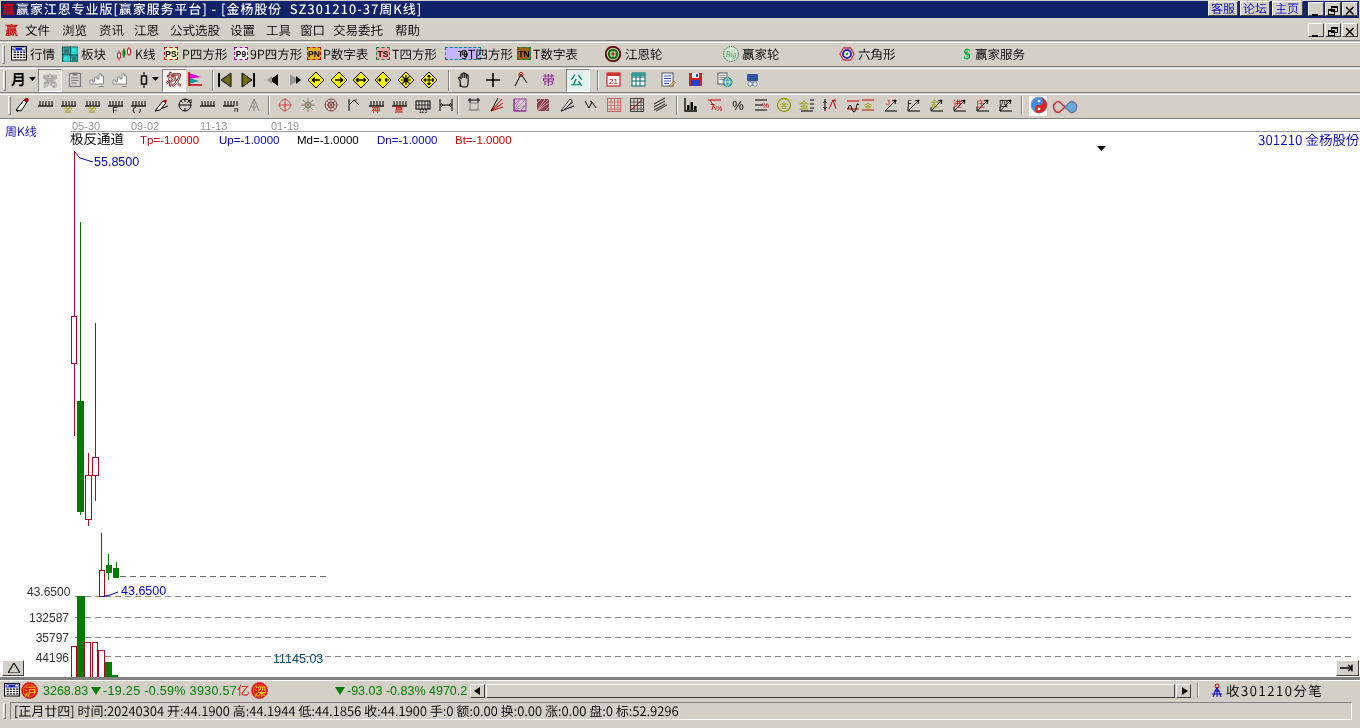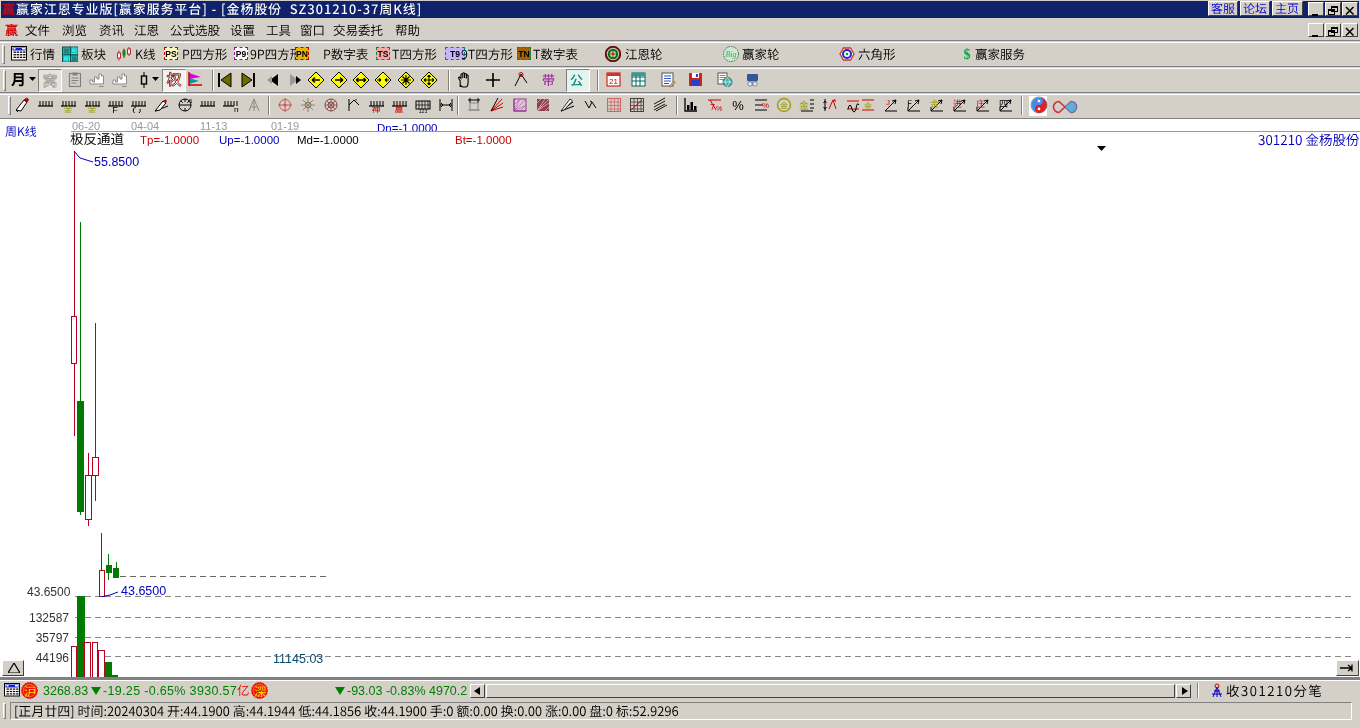--- a/index.html
+++ b/index.html
@@ -143,29 +143,29 @@
     <path transform="translate(0,13)" fill="#000" d="M1.3 0.0H2.3V-3.0L4.0 -4.9L6.8 0.0H7.9L4.6 -5.7L7.5 -9.2H6.3L2.3 -4.4H2.3V-9.2H1.3Z M8.7 -0.6 8.9 0.2C10.0 -0.2 11.5 -0.6 12.9 -1.0L12.8 -1.7C11.3 -1.3 9.7 -0.9 8.7 -0.6ZM16.8 -9.8C17.4 -9.5 18.2 -9.0 18.6 -8.6L19.1 -9.2C18.7 -9.5 17.9 -10.0 17.3 -10.2ZM8.9 -5.3C9.1 -5.4 9.4 -5.5 10.9 -5.7C10.4 -4.8 9.9 -4.2 9.6 -3.9C9.2 -3.5 9.0 -3.1 8.7 -3.1C8.8 -2.9 8.9 -2.5 9.0 -2.3C9.2 -2.5 9.6 -2.6 12.8 -3.2C12.7 -3.4 12.7 -3.7 12.8 -3.9L10.2 -3.4C11.2 -4.6 12.1 -6.0 12.9 -7.4L12.2 -7.8C12.0 -7.4 11.7 -6.9 11.4 -6.4L9.8 -6.3C10.5 -7.3 11.2 -8.7 11.8 -10.1L11.0 -10.4C10.5 -8.9 9.6 -7.3 9.3 -6.9C9.0 -6.5 8.8 -6.2 8.6 -6.1C8.7 -5.9 8.8 -5.5 8.9 -5.3ZM19.1 -4.4C18.6 -3.5 17.9 -2.8 17.0 -2.1C16.8 -2.8 16.6 -3.7 16.5 -4.6L19.8 -5.2L19.6 -6.0L16.4 -5.4C16.3 -5.9 16.3 -6.5 16.2 -7.1L19.4 -7.6L19.3 -8.3L16.2 -7.9C16.2 -8.7 16.1 -9.6 16.1 -10.5H15.3C15.3 -9.6 15.4 -8.6 15.4 -7.8L13.4 -7.5L13.5 -6.7L15.4 -7.0C15.5 -6.4 15.5 -5.8 15.6 -5.2L13.2 -4.8L13.3 -4.0L15.7 -4.5C15.9 -3.4 16.1 -2.4 16.4 -1.6C15.3 -0.9 14.1 -0.4 12.8 0.1C13.0 0.2 13.2 0.5 13.3 0.8C14.5 0.3 15.6 -0.2 16.6 -0.9C17.1 0.3 17.8 0.9 18.7 0.9C19.6 0.9 19.8 0.5 20.0 -0.9C19.8 -0.9 19.5 -1.1 19.4 -1.3C19.3 -0.2 19.2 0.1 18.8 0.1C18.2 0.1 17.7 -0.4 17.3 -1.4C18.3 -2.1 19.2 -3.0 19.8 -4.0Z"></path>
   </svg>
 <div class="abs" style="left:164px;top:47px;width:14px;height:13px;background:#fef9c3;border:1px dashed #cc0000;color:#000;font:bold 8.5px 'Liberation Sans';text-align:center;line-height:12px">PS</div>
 <svg style="position:absolute;left:182px;top:46px;overflow:visible" width="2" height="2">
     <path transform="translate(0,13)" fill="#000" d="M1.3 0.0H2.3V-3.7H3.9C5.9 -3.7 7.2 -4.6 7.2 -6.5C7.2 -8.5 5.9 -9.2 3.8 -9.2H1.3ZM2.3 -4.5V-8.3H3.7C5.3 -8.3 6.2 -7.9 6.2 -6.5C6.2 -5.1 5.4 -4.5 3.7 -4.5Z M9.0 -9.3V0.6H9.8V-0.3H18.4V0.5H19.2V-9.3ZM9.8 -1.1V-8.5H12.3C12.2 -6.1 11.8 -4.3 10.1 -3.3C10.2 -3.2 10.5 -2.9 10.6 -2.7C12.6 -3.8 13.0 -5.8 13.1 -8.5H14.9V-4.8C14.9 -4.1 14.9 -3.9 15.2 -3.7C15.4 -3.6 15.7 -3.5 16.0 -3.5C16.1 -3.5 16.7 -3.5 16.8 -3.5C17.1 -3.5 17.4 -3.6 17.6 -3.6C17.8 -3.7 17.9 -3.9 18.0 -4.1C18.1 -4.3 18.1 -4.9 18.1 -5.4C17.9 -5.5 17.7 -5.6 17.5 -5.8C17.5 -5.2 17.5 -4.8 17.4 -4.6C17.4 -4.4 17.3 -4.3 17.2 -4.3C17.1 -4.2 16.9 -4.2 16.8 -4.2C16.6 -4.2 16.3 -4.2 16.1 -4.2C16.0 -4.2 15.9 -4.2 15.8 -4.3C15.7 -4.3 15.7 -4.5 15.7 -4.7V-8.5H18.4V-1.1Z M26.1 -10.5V-8.3H21.0V-7.5H24.9C24.8 -4.6 24.4 -1.2 20.9 0.4C21.1 0.5 21.4 0.8 21.5 1.0C24.1 -0.2 25.1 -2.3 25.5 -4.5H29.8C29.5 -1.5 29.3 -0.3 28.9 0.1C28.8 0.2 28.6 0.2 28.3 0.2C28.0 0.2 27.1 0.2 26.2 0.1C26.4 0.3 26.5 0.7 26.5 0.9C27.4 1.0 28.2 1.0 28.6 1.0C29.1 0.9 29.4 0.9 29.6 0.6C30.1 0.1 30.4 -1.3 30.6 -4.9C30.6 -5.1 30.7 -5.4 30.7 -5.4H25.6C25.7 -6.1 25.8 -6.8 25.8 -7.5H32.2V-8.3H27.0V-10.5Z M43.5 -10.3C42.7 -9.3 41.2 -8.2 40.0 -7.6C40.2 -7.4 40.5 -7.2 40.6 -7.0C41.9 -7.7 43.3 -8.8 44.2 -10.0ZM43.8 -6.8C43.0 -5.7 41.5 -4.6 40.2 -3.9C40.4 -3.8 40.6 -3.5 40.8 -3.4C42.1 -4.1 43.6 -5.3 44.6 -6.5ZM44.1 -3.4C43.2 -1.9 41.4 -0.5 39.5 0.3C39.7 0.5 40.0 0.8 40.1 1.0C42.0 0.1 43.9 -1.4 44.9 -3.1ZM38.0 -8.9V-5.6H35.8V-8.9ZM33.4 -5.6V-4.8H35.0C35.0 -2.9 34.7 -1.0 33.3 0.5C33.5 0.6 33.8 0.9 34.0 1.1C35.5 -0.6 35.8 -2.7 35.8 -4.8H38.0V1.0H38.8V-4.8H40.2V-5.6H38.8V-8.9H40.0V-9.7H33.6V-8.9H35.0V-5.6Z"></path>
   </svg>
 <div class="abs" style="left:234px;top:47px;width:14px;height:13px;background:#fff;border:1px dashed #aa00aa;color:#000;font:bold 8.5px 'Liberation Sans';text-align:center;line-height:12px">P9</div>
 <svg style="position:absolute;left:250px;top:46px;overflow:visible" width="2" height="2">
     <path transform="translate(0,13)" fill="#000" d="M2.9 0.2C4.6 0.2 6.2 -1.2 6.2 -5.0C6.2 -7.9 4.9 -9.3 3.1 -9.3C1.7 -9.3 0.6 -8.1 0.6 -6.4C0.6 -4.5 1.5 -3.5 3.1 -3.5C3.9 -3.5 4.6 -3.9 5.2 -4.6C5.1 -1.7 4.1 -0.7 2.9 -0.7C2.3 -0.7 1.7 -1.0 1.3 -1.4L0.7 -0.8C1.2 -0.2 1.9 0.2 2.9 0.2ZM5.2 -5.5C4.6 -4.6 3.9 -4.2 3.2 -4.2C2.1 -4.2 1.5 -5.1 1.5 -6.4C1.5 -7.6 2.2 -8.5 3.1 -8.5C4.4 -8.5 5.1 -7.4 5.2 -5.5Z M8.1 0.0H9.2V-3.7H10.7C12.8 -3.7 14.1 -4.6 14.1 -6.5C14.1 -8.5 12.7 -9.2 10.7 -9.2H8.1ZM9.2 -4.5V-8.3H10.5C12.2 -8.3 13.0 -7.9 13.0 -6.5C13.0 -5.1 12.2 -4.5 10.6 -4.5Z M15.8 -9.3V0.6H16.7V-0.3H25.2V0.5H26.1V-9.3ZM16.7 -1.1V-8.5H19.1C19.0 -6.1 18.7 -4.3 16.9 -3.3C17.1 -3.2 17.3 -2.9 17.4 -2.7C19.4 -3.8 19.8 -5.8 20.0 -8.5H21.7V-4.8C21.7 -4.1 21.8 -3.9 22.0 -3.7C22.2 -3.6 22.6 -3.5 22.8 -3.5C23.0 -3.5 23.5 -3.5 23.7 -3.5C23.9 -3.5 24.3 -3.6 24.5 -3.6C24.6 -3.7 24.8 -3.9 24.9 -4.1C24.9 -4.3 25.0 -4.9 25.0 -5.4C24.8 -5.5 24.5 -5.6 24.4 -5.8C24.3 -5.2 24.3 -4.8 24.3 -4.6C24.2 -4.4 24.2 -4.3 24.1 -4.3C24.0 -4.2 23.8 -4.2 23.6 -4.2C23.5 -4.2 23.1 -4.2 23.0 -4.2C22.9 -4.2 22.7 -4.2 22.6 -4.3C22.6 -4.3 22.5 -4.5 22.5 -4.7V-8.5H25.2V-1.1Z M33.0 -10.5V-8.3H27.9V-7.5H31.8C31.6 -4.6 31.2 -1.2 27.8 0.4C28.0 0.5 28.2 0.8 28.4 1.0C30.9 -0.2 31.9 -2.3 32.4 -4.5H36.6C36.4 -1.5 36.1 -0.3 35.8 0.1C35.6 0.2 35.5 0.2 35.2 0.2C34.9 0.2 34.0 0.2 33.1 0.1C33.2 0.3 33.4 0.7 33.4 0.9C34.2 1.0 35.0 1.0 35.5 1.0C35.9 0.9 36.2 0.9 36.5 0.6C37.0 0.1 37.2 -1.3 37.5 -4.9C37.5 -5.1 37.5 -5.4 37.5 -5.4H32.5C32.6 -6.1 32.6 -6.8 32.7 -7.5H39.0V-8.3H33.8V-10.5Z M50.3 -10.3C49.5 -9.3 48.1 -8.2 46.9 -7.6C47.1 -7.4 47.4 -7.2 47.5 -7.0C48.8 -7.7 50.2 -8.8 51.1 -10.0ZM50.7 -6.8C49.8 -5.7 48.3 -4.6 47.0 -3.9C47.2 -3.8 47.5 -3.5 47.6 -3.4C49.0 -4.1 50.5 -5.3 51.5 -6.5ZM51.0 -3.4C50.0 -1.9 48.2 -0.5 46.4 0.3C46.6 0.5 46.8 0.8 47.0 1.0C48.9 0.1 50.7 -1.4 51.8 -3.1ZM44.8 -8.9V-5.6H42.7V-8.9ZM40.2 -5.6V-4.8H41.9C41.9 -2.9 41.5 -1.0 40.2 0.5C40.4 0.6 40.7 0.9 40.8 1.1C42.3 -0.6 42.6 -2.7 42.7 -4.8H44.8V1.0H45.6V-4.8H47.0V-5.6H45.6V-8.9H46.8V-9.7H40.4V-8.9H41.9V-5.6Z"></path>
   </svg>
-<div class="abs" style="left:295px;top:47px;width:14px;height:13px;background:#eab308;border:1px dashed #cc0000;color:#000;font:bold 8.5px 'Liberation Sans';text-align:center;line-height:12px">PN</div>
+<div class="abs" style="left:307px;top:47px;width:14px;height:13px;background:#eab308;border:1px dashed #cc0000;color:#000;font:bold 8.5px 'Liberation Sans';text-align:center;line-height:12px">PN</div>
 <svg style="position:absolute;left:323px;top:46px;overflow:visible" width="2" height="2">
     <path transform="translate(0,13)" fill="#000" d="M1.3 0.0H2.3V-3.7H3.9C5.9 -3.7 7.2 -4.6 7.2 -6.5C7.2 -8.5 5.9 -9.2 3.8 -9.2H1.3ZM2.3 -4.5V-8.3H3.7C5.3 -8.3 6.2 -7.9 6.2 -6.5C6.2 -5.1 5.4 -4.5 3.7 -4.5Z M13.3 -10.2C13.1 -9.7 12.7 -9.0 12.4 -8.6L12.9 -8.3C13.3 -8.7 13.7 -9.3 14.1 -9.9ZM8.9 -9.9C9.2 -9.4 9.6 -8.7 9.7 -8.2L10.4 -8.6C10.2 -9.0 9.9 -9.7 9.5 -10.2ZM15.7 -10.5C15.4 -8.3 14.7 -6.2 13.6 -4.8C13.8 -4.7 14.2 -4.4 14.3 -4.3C14.7 -4.8 15.0 -5.4 15.3 -6.0C15.6 -4.6 16.0 -3.4 16.5 -2.3C15.9 -1.3 15.0 -0.6 13.9 0.0C13.5 -0.3 13.0 -0.6 12.4 -0.9C12.8 -1.5 13.1 -2.2 13.3 -3.1H14.4V-3.8H11.0L11.5 -4.7L11.3 -4.8H11.8V-6.7C12.4 -6.2 13.3 -5.6 13.6 -5.3L14.1 -5.9C13.7 -6.2 12.3 -7.1 11.8 -7.4V-7.5H14.4V-8.1H11.8V-10.5H11.0V-8.1H8.4V-7.5H10.8C10.2 -6.6 9.2 -5.8 8.3 -5.4C8.4 -5.2 8.7 -4.9 8.8 -4.7C9.5 -5.2 10.4 -5.9 11.0 -6.7V-4.8L10.7 -4.9L10.2 -3.8H8.3V-3.1H9.8C9.5 -2.4 9.1 -1.8 8.8 -1.3L9.6 -1.0L9.8 -1.4C10.2 -1.2 10.7 -1.0 11.1 -0.8C10.4 -0.3 9.5 0.1 8.4 0.3C8.5 0.5 8.7 0.8 8.8 1.0C10.1 0.7 11.1 0.3 11.8 -0.4C12.4 -0.0 12.9 0.3 13.3 0.7L13.6 0.4C13.7 0.6 13.9 0.9 14.0 1.0C15.2 0.4 16.2 -0.5 16.9 -1.5C17.6 -0.4 18.3 0.4 19.3 1.0C19.4 0.8 19.7 0.4 19.9 0.3C18.9 -0.3 18.1 -1.2 17.4 -2.3C18.2 -3.7 18.7 -5.3 19.0 -7.4H19.8V-8.2H16.1C16.3 -8.9 16.4 -9.6 16.6 -10.4ZM10.7 -3.1H12.5C12.3 -2.4 12.1 -1.8 11.7 -1.3C11.2 -1.5 10.6 -1.8 10.1 -2.0ZM15.9 -7.4H18.2C17.9 -5.8 17.6 -4.4 17.0 -3.2C16.4 -4.4 16.1 -5.8 15.8 -7.3Z M26.1 -4.7V-3.7H21.2V-2.9H26.1V-0.1C26.1 0.1 26.1 0.1 25.9 0.1C25.6 0.2 24.9 0.2 24.0 0.1C24.1 0.4 24.3 0.7 24.4 1.0C25.4 1.0 26.1 1.0 26.5 0.8C26.9 0.7 27.0 0.4 27.0 -0.1V-2.9H32.0V-3.7H27.0V-4.2C28.1 -4.8 29.2 -5.7 30.0 -6.5L29.5 -6.9L29.3 -6.9H23.2V-6.1H28.5C27.9 -5.6 27.2 -5.1 26.6 -4.7ZM21.3 -9.1V-6.2H22.2V-8.3H30.9V-6.2H31.8V-9.1H27.0V-10.5H26.1V-9.1Z M34.6 0.2 34.9 1.0C36.4 0.6 38.5 0.1 40.5 -0.5L40.4 -1.2L37.2 -0.4V-3.4C37.9 -3.8 38.6 -4.4 39.1 -4.9C40.0 -2.0 41.7 0.0 44.3 0.9C44.5 0.7 44.7 0.4 44.9 0.2C43.5 -0.2 42.3 -1.0 41.4 -2.1C42.3 -2.6 43.3 -3.3 44.1 -3.9L43.5 -4.5C42.9 -3.9 41.9 -3.2 41.0 -2.6C40.6 -3.3 40.2 -4.1 39.9 -4.9H44.5V-5.7H39.5V-6.9H43.6V-7.6H39.5V-8.7H44.1V-9.4H39.5V-10.5H38.6V-9.4H34.1V-8.7H38.6V-7.6H34.7V-6.9H38.6V-5.7H33.6V-4.9H38.1C36.8 -3.8 34.9 -2.9 33.2 -2.4C33.4 -2.2 33.6 -1.9 33.8 -1.7C34.6 -2.0 35.5 -2.4 36.4 -2.9V-0.2Z"></path>
   </svg>
 <div class="abs" style="left:376px;top:47px;width:14px;height:13px;background:#fca5a5;border:1px dashed #008844;color:#000;font:bold 8.5px 'Liberation Sans';text-align:center;line-height:12px">TS</div>
 <svg style="position:absolute;left:392px;top:46px;overflow:visible" width="2" height="2">
     <path transform="translate(0,13)" fill="#000" d="M3.2 0.0H4.2V-8.3H7.0V-9.2H0.4V-8.3H3.2Z M8.6 -9.3V0.6H9.4V-0.3H18.0V0.5H18.8V-9.3ZM9.4 -1.1V-8.5H11.9C11.8 -6.1 11.4 -4.3 9.7 -3.3C9.8 -3.2 10.1 -2.9 10.2 -2.7C12.2 -3.8 12.6 -5.8 12.7 -8.5H14.5V-4.8C14.5 -4.1 14.5 -3.9 14.8 -3.7C15.0 -3.6 15.3 -3.5 15.6 -3.5C15.7 -3.5 16.2 -3.5 16.4 -3.5C16.7 -3.5 17.0 -3.6 17.2 -3.6C17.4 -3.7 17.5 -3.9 17.6 -4.1C17.7 -4.3 17.7 -4.9 17.7 -5.4C17.5 -5.5 17.2 -5.6 17.1 -5.8C17.1 -5.2 17.1 -4.8 17.0 -4.6C17.0 -4.4 16.9 -4.3 16.8 -4.3C16.7 -4.2 16.5 -4.2 16.4 -4.2C16.2 -4.2 15.9 -4.2 15.7 -4.2C15.6 -4.2 15.5 -4.2 15.4 -4.3C15.3 -4.3 15.3 -4.5 15.3 -4.7V-8.5H18.0V-1.1Z M25.7 -10.5V-8.3H20.6V-7.5H24.5C24.4 -4.6 24.0 -1.2 20.5 0.4C20.7 0.5 21.0 0.8 21.1 1.0C23.7 -0.2 24.7 -2.3 25.1 -4.5H29.4C29.1 -1.5 28.9 -0.3 28.5 0.1C28.4 0.2 28.2 0.2 27.9 0.2C27.6 0.2 26.7 0.2 25.8 0.1C26.0 0.3 26.1 0.7 26.1 0.9C27.0 1.0 27.8 1.0 28.2 1.0C28.7 0.9 29.0 0.9 29.2 0.6C29.7 0.1 30.0 -1.3 30.2 -4.9C30.2 -5.1 30.3 -5.4 30.3 -5.4H25.2C25.3 -6.1 25.4 -6.8 25.4 -7.5H31.8V-8.3H26.6V-10.5Z M43.0 -10.3C42.3 -9.3 40.8 -8.2 39.6 -7.6C39.8 -7.4 40.1 -7.2 40.2 -7.0C41.5 -7.7 42.9 -8.8 43.8 -10.0ZM43.4 -6.8C42.6 -5.7 41.0 -4.6 39.8 -3.9C40.0 -3.8 40.2 -3.5 40.3 -3.4C41.7 -4.1 43.2 -5.3 44.2 -6.5ZM43.7 -3.4C42.8 -1.9 41.0 -0.5 39.1 0.3C39.3 0.5 39.5 0.8 39.7 1.0C41.6 0.1 43.4 -1.4 44.5 -3.1ZM37.5 -8.9V-5.6H35.4V-8.9ZM33.0 -5.6V-4.8H34.6C34.6 -2.9 34.3 -1.0 32.9 0.5C33.1 0.6 33.4 0.9 33.5 1.1C35.0 -0.6 35.4 -2.7 35.4 -4.8H37.5V1.0H38.4V-4.8H39.8V-5.6H38.4V-8.9H39.6V-9.7H33.2V-8.9H34.6V-5.6Z"></path>
   </svg>
-<div class="abs" style="left:445px;top:47px;width:20px;height:13px;background:#c4b5fd;border:1px dashed #008888;color:#000;font:bold 8.5px 'Liberation Sans';text-align:center;line-height:12px">T9</div>
+<div class="abs" style="left:445px;top:47px;width:36px;height:13px;background:#c4b5fd;border:1px dashed #008888;color:#000;font:bold 8.5px 'Liberation Sans';text-align:center;line-height:12px">T9</div>
 <svg style="position:absolute;left:461px;top:46px;overflow:visible" width="2" height="2">
     <path transform="translate(0,13)" fill="#000" d="M2.9 0.2C4.6 0.2 6.2 -1.2 6.2 -5.0C6.2 -7.9 4.9 -9.3 3.1 -9.3C1.7 -9.3 0.6 -8.1 0.6 -6.4C0.6 -4.5 1.5 -3.5 3.1 -3.5C3.9 -3.5 4.6 -3.9 5.2 -4.6C5.1 -1.7 4.1 -0.7 2.9 -0.7C2.3 -0.7 1.7 -1.0 1.3 -1.4L0.7 -0.8C1.2 -0.2 1.9 0.2 2.9 0.2ZM5.2 -5.5C4.6 -4.6 3.9 -4.2 3.2 -4.2C2.1 -4.2 1.5 -5.1 1.5 -6.4C1.5 -7.6 2.2 -8.5 3.1 -8.5C4.4 -8.5 5.1 -7.4 5.2 -5.5Z M10.1 0.0H11.1V-8.3H13.9V-9.2H7.3V-8.3H10.1Z M15.4 -9.3V0.6H16.3V-0.3H24.8V0.5H25.7V-9.3ZM16.3 -1.1V-8.5H18.7C18.6 -6.1 18.3 -4.3 16.5 -3.3C16.7 -3.2 16.9 -2.9 17.0 -2.7C19.0 -3.8 19.4 -5.8 19.6 -8.5H21.3V-4.8C21.3 -4.1 21.4 -3.9 21.6 -3.7C21.8 -3.6 22.2 -3.5 22.4 -3.5C22.6 -3.5 23.1 -3.5 23.3 -3.5C23.5 -3.5 23.9 -3.6 24.1 -3.6C24.2 -3.7 24.4 -3.9 24.5 -4.1C24.5 -4.3 24.6 -4.9 24.6 -5.4C24.4 -5.5 24.1 -5.6 24.0 -5.8C23.9 -5.2 23.9 -4.8 23.9 -4.6C23.9 -4.4 23.8 -4.3 23.7 -4.3C23.6 -4.2 23.4 -4.2 23.2 -4.2C23.1 -4.2 22.7 -4.2 22.6 -4.2C22.5 -4.2 22.3 -4.2 22.2 -4.3C22.2 -4.3 22.1 -4.5 22.1 -4.7V-8.5H24.8V-1.1Z M32.6 -10.5V-8.3H27.5V-7.5H31.4C31.2 -4.6 30.9 -1.2 27.4 0.4C27.6 0.5 27.8 0.8 28.0 1.0C30.5 -0.2 31.5 -2.3 32.0 -4.5H36.2C36.0 -1.5 35.8 -0.3 35.4 0.1C35.2 0.2 35.1 0.2 34.8 0.2C34.5 0.2 33.6 0.2 32.7 0.1C32.8 0.3 33.0 0.7 33.0 0.9C33.8 1.0 34.7 1.0 35.1 1.0C35.5 0.9 35.8 0.9 36.1 0.6C36.6 0.1 36.8 -1.3 37.1 -4.9C37.1 -5.1 37.1 -5.4 37.1 -5.4H32.1C32.2 -6.1 32.2 -6.8 32.3 -7.5H38.6V-8.3H33.4V-10.5Z M49.9 -10.3C49.1 -9.3 47.7 -8.2 46.5 -7.6C46.7 -7.4 47.0 -7.2 47.1 -7.0C48.4 -7.7 49.8 -8.8 50.7 -10.0ZM50.3 -6.8C49.4 -5.7 47.9 -4.6 46.6 -3.9C46.8 -3.8 47.1 -3.5 47.2 -3.4C48.6 -4.1 50.1 -5.3 51.1 -6.5ZM50.6 -3.4C49.6 -1.9 47.8 -0.5 46.0 0.3C46.2 0.5 46.4 0.8 46.6 1.0C48.5 0.1 50.3 -1.4 51.4 -3.1ZM44.4 -8.9V-5.6H42.3V-8.9ZM39.8 -5.6V-4.8H41.5C41.5 -2.9 41.1 -1.0 39.8 0.5C40.0 0.6 40.3 0.9 40.4 1.1C41.9 -0.6 42.2 -2.7 42.3 -4.8H44.4V1.0H45.2V-4.8H46.6V-5.6H45.2V-8.9H46.4V-9.7H40.0V-8.9H41.5V-5.6Z"></path>
   </svg>
 <div class="abs" style="left:517px;top:47px;width:14px;height:13px;background:#a16207;border:1px dashed #008844;color:#000;font:bold 8.5px 'Liberation Sans';text-align:center;line-height:12px">TN</div>
 <svg style="position:absolute;left:533px;top:46px;overflow:visible" width="2" height="2">
     <path transform="translate(0,13)" fill="#000" d="M3.2 0.0H4.2V-8.3H7.0V-9.2H0.4V-8.3H3.2Z M12.9 -10.2C12.7 -9.7 12.3 -9.0 12.0 -8.6L12.5 -8.3C12.9 -8.7 13.3 -9.3 13.7 -9.9ZM8.5 -9.9C8.9 -9.4 9.2 -8.7 9.3 -8.2L10.0 -8.6C9.8 -9.0 9.5 -9.7 9.1 -10.2ZM15.3 -10.5C15.0 -8.3 14.3 -6.2 13.2 -4.8C13.4 -4.7 13.8 -4.4 13.9 -4.3C14.3 -4.8 14.6 -5.4 14.9 -6.0C15.2 -4.6 15.6 -3.4 16.1 -2.3C15.5 -1.3 14.6 -0.6 13.5 0.0C13.1 -0.3 12.6 -0.6 12.0 -0.9C12.4 -1.5 12.7 -2.2 12.9 -3.1H14.1V-3.8H10.6L11.1 -4.7L10.9 -4.8H11.4V-6.7C12.0 -6.2 12.9 -5.6 13.2 -5.3L13.7 -5.9C13.3 -6.2 11.9 -7.1 11.4 -7.4V-7.5H14.0V-8.1H11.4V-10.5H10.6V-8.1H8.0V-7.5H10.4C9.8 -6.6 8.8 -5.8 7.9 -5.4C8.1 -5.2 8.2 -4.9 8.4 -4.7C9.1 -5.2 10.0 -5.9 10.6 -6.7V-4.8L10.3 -4.9L9.8 -3.8H7.9V-3.1H9.4C9.1 -2.4 8.7 -1.8 8.4 -1.3L9.2 -1.0L9.4 -1.4C9.8 -1.2 10.3 -1.0 10.7 -0.8C10.0 -0.3 9.1 0.1 8.0 0.3C8.1 0.5 8.3 0.8 8.4 1.0C9.7 0.7 10.7 0.3 11.4 -0.4C12.0 -0.0 12.5 0.3 12.9 0.7L13.2 0.4C13.3 0.6 13.5 0.9 13.6 1.0C14.8 0.4 15.8 -0.5 16.5 -1.5C17.2 -0.4 17.9 0.4 18.9 1.0C19.1 0.8 19.3 0.4 19.5 0.3C18.5 -0.3 17.7 -1.2 17.1 -2.3C17.8 -3.7 18.3 -5.3 18.6 -7.4H19.4V-8.2H15.7C15.9 -8.9 16.0 -9.6 16.2 -10.4ZM10.3 -3.1H12.1C11.9 -2.4 11.7 -1.8 11.3 -1.3C10.8 -1.5 10.2 -1.8 9.7 -2.0ZM15.5 -7.4H17.8C17.5 -5.8 17.2 -4.4 16.6 -3.2C16.1 -4.4 15.7 -5.8 15.4 -7.3Z M25.8 -4.7V-3.7H20.8V-2.9H25.8V-0.1C25.8 0.1 25.7 0.1 25.5 0.1C25.2 0.2 24.5 0.2 23.6 0.1C23.8 0.4 23.9 0.7 24.0 1.0C25.0 1.0 25.7 1.0 26.1 0.8C26.5 0.7 26.6 0.4 26.6 -0.1V-2.9H31.6V-3.7H26.6V-4.2C27.7 -4.8 28.9 -5.7 29.6 -6.5L29.1 -6.9L28.9 -6.9H22.8V-6.1H28.1C27.6 -5.6 26.9 -5.1 26.2 -4.7ZM20.9 -9.1V-6.2H21.8V-8.3H30.5V-6.2H31.4V-9.1H26.6V-10.5H25.7V-9.1Z M34.2 0.2 34.5 1.0C36.0 0.6 38.1 0.1 40.1 -0.5L40.0 -1.2L36.8 -0.4V-3.4C37.5 -3.8 38.2 -4.4 38.7 -4.9C39.6 -2.0 41.3 0.0 43.9 0.9C44.1 0.7 44.3 0.4 44.5 0.2C43.1 -0.2 41.9 -1.0 41.0 -2.1C41.9 -2.6 42.9 -3.3 43.7 -3.9L43.1 -4.5C42.4 -3.9 41.4 -3.2 40.6 -2.6C40.2 -3.3 39.8 -4.1 39.5 -4.9H44.1V-5.7H39.1V-6.9H43.2V-7.6H39.1V-8.7H43.7V-9.4H39.1V-10.5H38.2V-9.4H33.7V-8.7H38.2V-7.6H34.3V-6.9H38.2V-5.7H33.2V-4.9H37.6C36.4 -3.8 34.5 -2.9 32.8 -2.4C33.0 -2.2 33.2 -1.9 33.3 -1.7C34.2 -2.0 35.1 -2.4 36.0 -2.9V-0.2Z"></path>
   </svg>
 <svg class="abs" style="left:605px;top:46px" width="16" height="16" viewBox="0 0 16 16">
     <circle cx="8" cy="8" r="7.2" fill="none" stroke="#661111" stroke-width="2"></circle>
     <circle cx="8" cy="8" r="4.2" fill="none" stroke="#117711" stroke-width="2.2"></circle>
@@ -533,31 +533,31 @@
     <circle cx="8" cy="11.5" r="1.2" fill="#fff"></circle>
   </svg>
 <svg class="abs" style="left:1052px;top:100px" width="26" height="14" viewBox="0 0 26 14">
     <path d="M7 1.5 a5.5 5.5 0 1 0 0 11 l12 -11 a5.5 5.5 0 1 1 0 11 z" fill="none" stroke="#cc3344" stroke-width="1.6"></path>
     <path d="M19 1.5 a5.5 5.5 0 1 1 0 11 l-6 -5.5z" fill="#66aadd" stroke="#4488bb"></path>
   </svg>
 <div class="abs" style="left:0;top:119px;width:1360px;height:558px;background:#fff"></div>
 <svg style="position:absolute;left:5px;top:123px;overflow:visible" width="2" height="2">
     <path transform="translate(0,13)" fill="#0000bb" d="M1.8 -9.5V-5.6C1.8 -3.8 1.7 -1.3 0.4 0.5C0.6 0.6 0.9 0.9 1.1 1.0C2.4 -0.9 2.6 -3.7 2.6 -5.6V-8.7H9.7V-0.1C9.7 0.1 9.6 0.2 9.4 0.2C9.2 0.2 8.4 0.2 7.6 0.2C7.8 0.4 7.9 0.7 7.9 0.9C9.0 0.9 9.6 0.9 10.0 0.8C10.4 0.6 10.5 0.4 10.5 -0.1V-9.5ZM5.6 -8.5V-7.4H3.4V-6.7H5.6V-5.5H3.1V-4.8H9.1V-5.5H6.4V-6.7H8.7V-7.4H6.4V-8.5ZM3.7 -3.7V0.1H4.5V-0.6H8.4V-3.7ZM4.5 -3.1H7.7V-1.3H4.5Z M13.2 0.0H14.2V-2.8L15.8 -4.7L18.5 0.0H19.6L16.4 -5.5L19.2 -8.8H18.0L14.2 -4.3H14.2V-8.8H13.2Z M20.3 -0.6 20.5 0.2C21.6 -0.2 23.0 -0.6 24.4 -1.0L24.3 -1.7C22.8 -1.3 21.3 -0.9 20.3 -0.6ZM28.1 -9.4C28.7 -9.1 29.5 -8.6 29.9 -8.3L30.4 -8.8C30.0 -9.1 29.2 -9.6 28.6 -9.8ZM20.5 -5.1C20.7 -5.2 21.0 -5.3 22.5 -5.4C22.0 -4.6 21.5 -4.0 21.2 -3.8C20.9 -3.3 20.6 -3.0 20.3 -3.0C20.4 -2.8 20.6 -2.4 20.6 -2.2C20.8 -2.4 21.2 -2.5 24.3 -3.1C24.2 -3.2 24.2 -3.6 24.3 -3.8L21.8 -3.3C22.7 -4.4 23.6 -5.8 24.4 -7.1L23.7 -7.5C23.5 -7.1 23.3 -6.6 23.0 -6.2L21.4 -6.0C22.1 -7.0 22.8 -8.4 23.3 -9.7L22.6 -10.0C22.1 -8.6 21.2 -7.0 20.9 -6.6C20.7 -6.2 20.5 -5.9 20.3 -5.9C20.4 -5.7 20.5 -5.3 20.5 -5.1ZM30.4 -4.2C29.9 -3.4 29.2 -2.7 28.4 -2.0C28.2 -2.7 28.0 -3.5 27.8 -4.4L31.0 -5.0L30.8 -5.7L27.7 -5.2C27.7 -5.7 27.6 -6.2 27.6 -6.8L30.6 -7.3L30.5 -8.0L27.6 -7.5C27.5 -8.4 27.5 -9.2 27.5 -10.1H26.7C26.7 -9.2 26.7 -8.3 26.8 -7.4L24.9 -7.2L25.0 -6.4L26.8 -6.7C26.9 -6.1 26.9 -5.6 27.0 -5.0L24.6 -4.6L24.8 -3.9L27.1 -4.3C27.2 -3.3 27.4 -2.3 27.7 -1.6C26.7 -0.9 25.5 -0.3 24.3 0.0C24.4 0.2 24.7 0.5 24.8 0.7C25.9 0.3 27.0 -0.2 28.0 -0.9C28.5 0.3 29.1 0.9 30.0 0.9C30.8 0.9 31.0 0.5 31.2 -0.8C31.0 -0.9 30.8 -1.1 30.6 -1.2C30.5 -0.2 30.4 0.1 30.1 0.1C29.5 0.1 29.0 -0.4 28.6 -1.3C29.6 -2.1 30.4 -2.9 31.0 -3.9Z"></path>
   </svg>
-<div class="abs" style="left:72px;top:120px;font:11px 'Liberation Sans';color:#999">06-20</div>
-<div class="abs" style="left:131px;top:120px;font:11px 'Liberation Sans';color:#999">04-04</div>
+<div class="abs" style="left:72px;top:120px;font:11px 'Liberation Sans';color:#999">05-30</div>
+<div class="abs" style="left:131px;top:120px;font:11px 'Liberation Sans';color:#999">09-02</div>
 <div class="abs" style="left:200px;top:120px;font:11px 'Liberation Sans';color:#999">11-13</div>
 <div class="abs" style="left:271px;top:120px;font:11px 'Liberation Sans';color:#999">01-19</div>
 <svg style="position:absolute;left:70px;top:131px;overflow:visible" width="2" height="2">
     <path transform="translate(0,13)" fill="#000" d="M2.9 -11.3V-8.4H0.7V-7.5H2.7C2.3 -5.6 1.3 -3.5 0.4 -2.3C0.6 -2.1 0.8 -1.7 0.9 -1.5C1.6 -2.5 2.3 -4.0 2.9 -5.7V1.0H3.7V-5.2C4.2 -4.5 4.8 -3.7 5.0 -3.2L5.6 -3.9C5.3 -4.3 4.1 -5.8 3.7 -6.3V-7.5H5.6V-8.4H3.7V-11.3ZM10.4 -9.7C10.3 -8.8 10.1 -7.6 9.9 -6.7H7.2C7.2 -7.6 7.3 -8.6 7.3 -9.7ZM5.4 -10.6V-9.7H6.4C6.4 -5.2 6.1 -1.7 4.3 0.5C4.5 0.6 4.9 0.9 5.0 1.1C6.3 -0.6 6.8 -2.7 7.1 -5.3C7.6 -3.9 8.2 -2.6 9.1 -1.6C8.2 -0.7 7.2 -0.1 6.1 0.3C6.3 0.5 6.6 0.9 6.7 1.1C7.7 0.6 8.8 -0.0 9.7 -0.9C10.5 -0.1 11.4 0.6 12.4 1.1C12.6 0.8 12.9 0.5 13.1 0.3C12.0 -0.1 11.1 -0.7 10.3 -1.5C11.4 -2.8 12.2 -4.4 12.7 -6.5L12.1 -6.7L11.9 -6.7H10.7C11.0 -7.9 11.2 -9.4 11.4 -10.5L10.8 -10.6L10.6 -10.6ZM11.6 -5.9C11.2 -4.4 10.5 -3.2 9.7 -2.2C8.8 -3.2 8.1 -4.5 7.7 -5.9Z M15.8 -10.4V-6.8C15.8 -4.6 15.7 -1.6 14.2 0.5C14.4 0.6 14.8 0.9 15.0 1.0C16.4 -1.0 16.7 -3.9 16.7 -6.2H17.7C18.3 -4.4 19.2 -2.9 20.4 -1.7C19.2 -0.8 17.8 -0.1 16.3 0.2C16.5 0.4 16.8 0.8 16.9 1.1C18.4 0.6 19.9 -0.1 21.1 -1.1C22.3 -0.1 23.8 0.6 25.6 1.1C25.7 0.8 26.0 0.5 26.2 0.3C24.5 -0.1 23.0 -0.8 21.9 -1.7C23.2 -3.0 24.3 -4.6 24.9 -6.8L24.3 -7.1L24.1 -7.0H16.7V-9.5H25.7V-10.4ZM23.7 -6.2C23.2 -4.6 22.3 -3.3 21.1 -2.3C20.0 -3.3 19.2 -4.6 18.6 -6.2Z M27.8 -10.4C28.7 -9.8 29.6 -8.9 30.1 -8.2L30.8 -8.8C30.3 -9.5 29.3 -10.4 28.4 -11.0ZM30.5 -6.0H27.6V-5.1H29.6V-1.5C28.9 -1.0 28.1 -0.4 27.4 0.1L27.9 0.9C28.6 0.4 29.4 -0.2 30.1 -0.8C30.9 0.2 32.2 0.7 34.0 0.8C35.5 0.9 38.3 0.8 39.8 0.8C39.9 0.5 40.0 0.1 40.1 -0.1C38.5 -0.0 35.4 0.0 34.0 -0.1C32.3 -0.1 31.1 -0.6 30.5 -1.6ZM31.9 -10.7V-10.0H37.7C37.2 -9.6 36.4 -9.2 35.7 -8.9C35.1 -9.2 34.4 -9.4 33.8 -9.6L33.2 -9.1C34.1 -8.8 35.1 -8.3 35.9 -7.9H31.9V-0.9H32.8V-3.2H35.2V-1.0H36.0V-3.2H38.5V-1.9C38.5 -1.7 38.4 -1.7 38.3 -1.6C38.1 -1.6 37.5 -1.6 36.8 -1.7C36.9 -1.5 37.0 -1.1 37.1 -0.9C38.0 -0.9 38.6 -0.9 38.9 -1.1C39.2 -1.2 39.4 -1.4 39.4 -1.9V-7.9H37.6C37.3 -8.1 36.9 -8.3 36.5 -8.5C37.6 -9.0 38.6 -9.7 39.4 -10.4L38.8 -10.8L38.6 -10.7ZM38.5 -7.2V-5.9H36.0V-7.2ZM32.8 -5.3H35.2V-3.9H32.8ZM32.8 -5.9V-7.2H35.2V-5.9ZM38.5 -5.3V-3.9H36.0V-5.3Z M41.3 -10.4C42.2 -9.8 43.2 -8.9 43.7 -8.3L44.4 -8.9C43.9 -9.5 42.9 -10.4 42.0 -11.0ZM46.7 -5.1H51.3V-3.9H46.7ZM46.7 -3.2H51.3V-2.0H46.7ZM46.7 -6.9H51.3V-5.8H46.7ZM45.8 -7.7V-1.3H52.2V-7.7H49.0C49.1 -8.0 49.2 -8.4 49.3 -8.8H53.3V-9.6H50.8C51.1 -10.0 51.4 -10.6 51.7 -11.1L50.8 -11.3C50.6 -10.8 50.2 -10.1 49.8 -9.6H47.5L47.9 -9.7C47.7 -10.2 47.3 -10.8 46.9 -11.3L46.2 -11.0C46.5 -10.6 46.9 -10.0 47.1 -9.6H44.7V-8.8H48.4C48.3 -8.4 48.2 -8.0 48.1 -7.7ZM44.0 -6.0H41.2V-5.1H43.1V-1.6C42.4 -1.0 41.6 -0.4 41.0 0.0L41.5 0.9C42.2 0.4 42.9 -0.2 43.6 -0.8C44.5 0.2 45.7 0.7 47.5 0.8C48.9 0.9 51.7 0.8 53.2 0.8C53.2 0.5 53.4 0.1 53.5 -0.2C51.9 -0.1 48.9 -0.0 47.5 -0.1C45.9 -0.1 44.6 -0.6 44.0 -1.6Z"></path>
   </svg>
 <div class="abs" style="left:140px;top:134px;font:11.5px 'Liberation Sans';color:#cc0000">Tp=-1.0000</div>
 <div class="abs" style="left:219px;top:134px;font:11.5px 'Liberation Sans';color:#0000bb">Up=-1.0000</div>
 <div class="abs" style="left:297px;top:134px;font:11.5px 'Liberation Sans';color:#000">Md=-1.0000</div>
-<div class="abs" style="left:377px;top:122px;font:11.5px 'Liberation Sans';color:#0000bb">Dn=-1.0000</div>
+<div class="abs" style="left:377px;top:134px;font:11.5px 'Liberation Sans';color:#0000bb">Dn=-1.0000</div>
 <div class="abs" style="left:455px;top:134px;font:11.5px 'Liberation Sans';color:#cc0000">Bt=-1.0000</div>
 <svg style="position:absolute;left:1258px;top:132px;overflow:visible" width="2" height="2">
     <path transform="translate(0,13)" fill="#0000bb" d="M3.5 0.2C5.3 0.2 6.7 -0.9 6.7 -2.6C6.7 -4.0 5.7 -4.9 4.5 -5.2V-5.2C5.6 -5.6 6.3 -6.4 6.3 -7.6C6.3 -9.2 5.1 -10.1 3.5 -10.1C2.4 -10.1 1.5 -9.6 0.8 -8.9L1.4 -8.2C1.9 -8.7 2.6 -9.2 3.5 -9.2C4.5 -9.2 5.2 -8.5 5.2 -7.5C5.2 -6.4 4.5 -5.6 2.4 -5.6V-4.7C4.7 -4.7 5.5 -3.9 5.5 -2.7C5.5 -1.5 4.7 -0.7 3.5 -0.7C2.3 -0.7 1.6 -1.3 1.0 -1.9L0.4 -1.2C1.0 -0.5 2.0 0.2 3.5 0.2Z M11.1 0.2C13.0 0.2 14.1 -1.5 14.1 -5.0C14.1 -8.4 13.0 -10.1 11.1 -10.1C9.3 -10.1 8.1 -8.4 8.1 -5.0C8.1 -1.5 9.3 0.2 11.1 0.2ZM11.1 -0.7C9.9 -0.7 9.2 -2.1 9.2 -5.0C9.2 -7.9 9.9 -9.2 11.1 -9.2C12.3 -9.2 13.1 -7.9 13.1 -5.0C13.1 -2.1 12.3 -0.7 11.1 -0.7Z M16.0 0.0H21.3V-0.9H19.3V-9.9H18.5C18.0 -9.6 17.3 -9.4 16.5 -9.2V-8.5H18.3V-0.9H16.0Z M22.8 0.0H29.0V-0.9H26.1C25.6 -0.9 25.0 -0.9 24.5 -0.9C26.9 -3.1 28.5 -5.2 28.5 -7.2C28.5 -8.9 27.4 -10.1 25.6 -10.1C24.4 -10.1 23.6 -9.5 22.8 -8.6L23.4 -8.0C24.0 -8.7 24.7 -9.2 25.5 -9.2C26.8 -9.2 27.4 -8.3 27.4 -7.1C27.4 -5.4 26.0 -3.4 22.8 -0.6Z M30.9 0.0H36.2V-0.9H34.2V-9.9H33.3C32.8 -9.6 32.2 -9.4 31.3 -9.2V-8.5H33.1V-0.9H30.9Z M40.8 0.2C42.6 0.2 43.8 -1.5 43.8 -5.0C43.8 -8.4 42.6 -10.1 40.8 -10.1C38.9 -10.1 37.7 -8.4 37.7 -5.0C37.7 -1.5 38.9 0.2 40.8 0.2ZM40.8 -0.7C39.6 -0.7 38.8 -2.1 38.8 -5.0C38.8 -7.9 39.6 -9.2 40.8 -9.2C41.9 -9.2 42.7 -7.9 42.7 -5.0C42.7 -2.1 41.9 -0.7 40.8 -0.7Z M50.2 -3.0C50.8 -2.2 51.3 -1.1 51.5 -0.4L52.3 -0.8C52.1 -1.5 51.5 -2.5 51.0 -3.3ZM57.3 -3.3C57.0 -2.5 56.3 -1.4 55.9 -0.7L56.5 -0.4C57.1 -1.1 57.7 -2.1 58.2 -2.9ZM48.5 -0.2V0.6H60.0V-0.2H54.6V-3.7H59.4V-4.5H54.6V-6.4H57.6V-7.2H50.9C52.3 -8.2 53.4 -9.4 54.2 -10.4C55.4 -8.8 57.8 -6.9 59.9 -5.8C60.0 -6.1 60.3 -6.4 60.5 -6.6C58.4 -7.6 56.0 -9.4 54.6 -11.3H53.7C52.6 -9.6 50.4 -7.6 48.0 -6.5C48.2 -6.3 48.5 -5.9 48.6 -5.7C49.4 -6.1 50.1 -6.6 50.8 -7.2V-6.4H53.7V-4.5H49.1V-3.7H53.7V-0.2Z M63.5 -11.3V-8.7H61.7V-7.9H63.4C63.0 -6.0 62.2 -3.8 61.4 -2.6C61.6 -2.4 61.8 -2.0 61.9 -1.8C62.5 -2.7 63.1 -4.1 63.5 -5.7V1.0H64.4V-6.4C64.8 -5.6 65.2 -4.7 65.4 -4.2L66.0 -4.9C65.8 -5.3 64.7 -7.0 64.4 -7.5V-7.9H66.0V-8.7H64.4V-11.3ZM66.6 -5.9C66.7 -6.0 67.1 -6.1 67.7 -6.1H68.5C67.9 -4.5 66.8 -3.2 65.5 -2.4C65.7 -2.3 66.1 -2.0 66.2 -1.9C67.5 -2.8 68.7 -4.3 69.4 -6.1H70.9C70.0 -3.1 68.4 -0.8 66.0 0.5C66.2 0.7 66.5 0.9 66.7 1.1C69.1 -0.4 70.8 -2.8 71.8 -6.1H72.8C72.5 -2.0 72.2 -0.5 71.8 -0.1C71.7 0.1 71.6 0.1 71.4 0.1C71.1 0.1 70.6 0.1 70.1 0.1C70.2 0.3 70.3 0.7 70.3 0.9C70.9 0.9 71.4 1.0 71.7 0.9C72.1 0.9 72.4 0.8 72.6 0.5C73.1 -0.1 73.4 -1.7 73.7 -6.5C73.7 -6.6 73.7 -7.0 73.7 -7.0H68.2C69.6 -7.8 71.0 -8.9 72.5 -10.2L71.8 -10.8L71.6 -10.7H66.1V-9.8H70.6C69.4 -8.7 68.0 -7.8 67.6 -7.5C67.0 -7.1 66.5 -6.8 66.2 -6.8C66.3 -6.6 66.5 -6.1 66.6 -5.9Z M81.2 -10.8V-9.2C81.2 -8.3 81.0 -7.2 79.7 -6.3C79.9 -6.2 80.3 -5.9 80.4 -5.7C81.8 -6.7 82.1 -8.1 82.1 -9.2V-10.0H84.6V-7.4C84.6 -6.5 84.8 -6.3 85.6 -6.3C85.7 -6.3 86.3 -6.3 86.5 -6.3C87.2 -6.3 87.4 -6.7 87.5 -8.3C87.3 -8.3 86.9 -8.5 86.7 -8.6C86.7 -7.3 86.6 -7.1 86.4 -7.1C86.3 -7.1 85.8 -7.1 85.7 -7.1C85.5 -7.1 85.5 -7.1 85.5 -7.4V-10.8ZM80.4 -5.5V-4.6H81.7L80.9 -4.4C81.4 -3.2 82.1 -2.2 82.9 -1.3C81.9 -0.6 80.9 -0.1 79.7 0.3C79.9 0.5 80.2 0.8 80.3 1.1C81.4 0.7 82.6 0.1 83.6 -0.7C84.5 0.1 85.6 0.7 86.9 1.1C87.0 0.9 87.3 0.5 87.5 0.3C86.3 -0.0 85.2 -0.6 84.3 -1.3C85.3 -2.3 86.1 -3.6 86.6 -5.2L86.0 -5.5L85.9 -5.5ZM81.8 -4.6H85.5C85.0 -3.6 84.4 -2.7 83.6 -1.9C82.8 -2.7 82.2 -3.6 81.8 -4.6ZM76.0 -10.8V-6.0C76.0 -4.0 75.9 -1.3 74.9 0.6C75.2 0.7 75.5 0.9 75.7 1.1C76.3 -0.2 76.6 -1.9 76.7 -3.6H78.8V-0.1C78.8 0.1 78.7 0.2 78.5 0.2C78.4 0.2 77.8 0.2 77.1 0.2C77.3 0.4 77.4 0.8 77.4 1.1C78.3 1.1 78.9 1.0 79.2 0.9C79.5 0.7 79.6 0.5 79.6 -0.1V-10.8ZM76.8 -10.0H78.8V-7.7H76.8ZM76.8 -6.8H78.8V-4.4H76.8C76.8 -5.0 76.8 -5.5 76.8 -6.0Z M94.0 -9.9C93.6 -8.5 92.6 -6.8 91.5 -5.7C91.7 -5.6 92.0 -5.3 92.1 -5.1C93.3 -6.3 94.3 -8.1 94.9 -9.6ZM93.1 -5.9V-5.1H95.1C94.9 -2.9 94.3 -0.8 92.1 0.4C92.3 0.5 92.6 0.9 92.7 1.1C95.0 -0.3 95.7 -2.6 96.0 -5.1H98.5C98.4 -1.7 98.3 -0.4 98.0 -0.1C97.9 0.0 97.8 0.1 97.6 0.1C97.4 0.1 96.8 0.1 96.2 -0.0C96.3 0.2 96.4 0.6 96.5 0.9C97.1 0.9 97.7 0.9 98.0 0.9C98.4 0.9 98.6 0.8 98.8 0.5C99.2 0.0 99.3 -1.4 99.4 -5.5C99.4 -5.6 99.4 -5.9 99.4 -5.9ZM94.8 -10.9V-10.1H97.8C98.2 -8.2 99.2 -6.4 100.4 -5.4C100.6 -5.6 100.9 -6.0 101.1 -6.1C99.8 -7.0 98.8 -8.9 98.4 -10.9ZM91.6 -11.3C90.8 -9.2 89.6 -7.1 88.2 -5.8C88.4 -5.6 88.6 -5.2 88.7 -4.9C89.2 -5.5 89.7 -6.1 90.2 -6.7V1.0H91.1V-8.1C91.6 -9.0 92.1 -10.0 92.5 -11.0Z"></path>
   </svg>
 <svg class="abs" style="left:1097px;top:146px" width="9" height="6">
     <path d="M0 0h9l-4.5 5z" fill="#000"></path>
   </svg>
 <svg class="abs" style="left:0;top:118px" width="1360" height="559" shape-rendering="crispEdges">
     <line x1="71" y1="13" x2="1360" y2="13" stroke="#999"></line>
     <line x1="120" y1="458.5" x2="328" y2="458.5" stroke="#666" stroke-dasharray="6 4"></line>
@@ -635,21 +635,21 @@
     <circle cx="8.5" cy="8.5" r="8" fill="#ee1100" stroke="#cc0000" stroke-width="0.8" stroke-dasharray="1.5 1.2"></circle>
     <circle cx="8.5" cy="8.5" r="6.2" fill="none" stroke="#ff5533" stroke-width="1.2"></circle>
   </svg>
 <svg style="position:absolute;left:23.5px;top:683px;overflow:visible" width="2" height="2">
     <path transform="translate(0,13)" fill="#ffcc00" d="M4.2 -9.3V-8.2H11.4V-9.3ZM1.1 -9.2C1.9 -8.9 2.8 -8.3 3.3 -7.8L3.9 -8.8C3.5 -9.2 2.5 -9.7 1.7 -10.1ZM0.4 -6.0C1.2 -5.6 2.2 -5.1 2.6 -4.7L3.3 -5.6C2.8 -6.0 1.8 -6.5 1.0 -6.8ZM0.8 0.1 1.8 0.9C2.5 -0.3 3.2 -1.7 3.8 -3.0L3.0 -3.7C2.3 -2.4 1.4 -0.8 0.8 0.1ZM4.8 -7.0V-4.6C4.8 -3.1 4.6 -1.1 3.3 0.3C3.5 0.5 4.0 0.9 4.2 1.1C5.2 -0.0 5.6 -1.6 5.8 -3.0H9.9V-2.3H11.0V-7.0ZM9.9 -4.0H5.9L5.9 -4.6V-5.9H9.9Z"></path>
   </svg>
 <div class="abs" style="left:43px;top:684px;font:12.5px 'Liberation Sans';color:#008000">3268.83</div>
 <svg class="abs" style="left:91px;top:687px" width="10" height="8">
     <path d="M0 0h10l-5 8z" fill="#008000"></path>
   </svg>
-<div class="abs" style="left:103px;top:684px;font:12.5px 'Liberation Sans';color:#008000;letter-spacing:0.33px">-19.25 -0.65% 3930.57</div>
+<div class="abs" style="left:103px;top:684px;font:12.5px 'Liberation Sans';color:#008000;letter-spacing:0.33px">-19.25 -0.59% 3930.57</div>
 <svg style="position:absolute;left:237px;top:682px;overflow:visible" width="2" height="2">
     <path transform="translate(0,13)" fill="#ee0000" d="M4.9 -9.1V-8.3H9.8C4.9 -2.7 4.6 -1.8 4.6 -1.0C4.6 -0.2 5.3 0.4 6.7 0.4H10.0C11.2 0.4 11.5 -0.1 11.7 -2.7C11.5 -2.8 11.1 -2.9 10.9 -3.0C10.8 -0.8 10.7 -0.4 10.0 -0.4L6.7 -0.4C6.0 -0.4 5.5 -0.6 5.5 -1.1C5.5 -1.7 5.8 -2.6 11.3 -8.7C11.4 -8.8 11.4 -8.8 11.4 -8.9L10.9 -9.2L10.7 -9.1ZM3.6 -10.5C2.9 -8.5 1.7 -6.6 0.4 -5.4C0.6 -5.2 0.8 -4.8 0.9 -4.6C1.4 -5.1 1.9 -5.7 2.4 -6.4V1.0H3.2V-7.7C3.6 -8.5 4.0 -9.3 4.4 -10.2Z"></path>
   </svg>
 <svg class="abs" style="left:251px;top:682px" width="17" height="17">
     <circle cx="8.5" cy="8.5" r="8" fill="#ee1100" stroke="#cc0000" stroke-width="0.8" stroke-dasharray="1.5 1.2"></circle>
     <circle cx="8.5" cy="8.5" r="6.2" fill="none" stroke="#ff5533" stroke-width="1.2"></circle>
   </svg>
 <svg style="position:absolute;left:253.5px;top:683px;overflow:visible" width="2" height="2">
     <path transform="translate(0,13)" fill="#ffcc00" d="M1.0 -9.2C1.7 -8.8 2.6 -8.2 3.0 -7.8L3.7 -8.7C3.3 -9.1 2.3 -9.7 1.6 -10.0ZM0.4 -5.9C1.2 -5.6 2.1 -5.1 2.6 -4.7L3.2 -5.7C2.7 -6.1 1.8 -6.5 1.0 -6.8ZM0.7 0.2 1.7 0.9C2.4 -0.2 3.1 -1.7 3.6 -3.0L2.7 -3.6C2.1 -2.3 1.3 -0.7 0.7 0.2ZM7.0 -5.3V-4.0H3.8V-3.0H6.3C5.6 -1.8 4.4 -0.8 3.2 -0.3C3.4 -0.1 3.7 0.3 3.9 0.6C5.1 -0.0 6.2 -1.1 7.0 -2.3V1.0H8.1V-2.4C8.8 -1.2 9.8 -0.1 10.8 0.5C11.0 0.2 11.4 -0.2 11.7 -0.4C10.6 -0.9 9.5 -1.9 8.8 -3.0H11.4V-4.0H8.1V-5.3ZM3.9 -9.6V-7.3H4.9V-8.7H6.1C6.0 -7.0 5.7 -6.2 3.7 -5.8C3.9 -5.6 4.2 -5.2 4.3 -4.9C6.6 -5.5 7.1 -6.6 7.2 -8.7H8.1V-6.6C8.1 -5.7 8.3 -5.4 9.3 -5.4C9.5 -5.4 10.2 -5.4 10.4 -5.4C11.1 -5.4 11.4 -5.7 11.5 -6.9C11.2 -6.9 10.8 -7.1 10.6 -7.2C10.6 -6.4 10.5 -6.3 10.3 -6.3C10.2 -6.3 9.6 -6.3 9.5 -6.3C9.2 -6.3 9.1 -6.3 9.1 -6.6V-8.7H10.3V-7.6H11.4V-9.6Z"></path>
   </svg>

